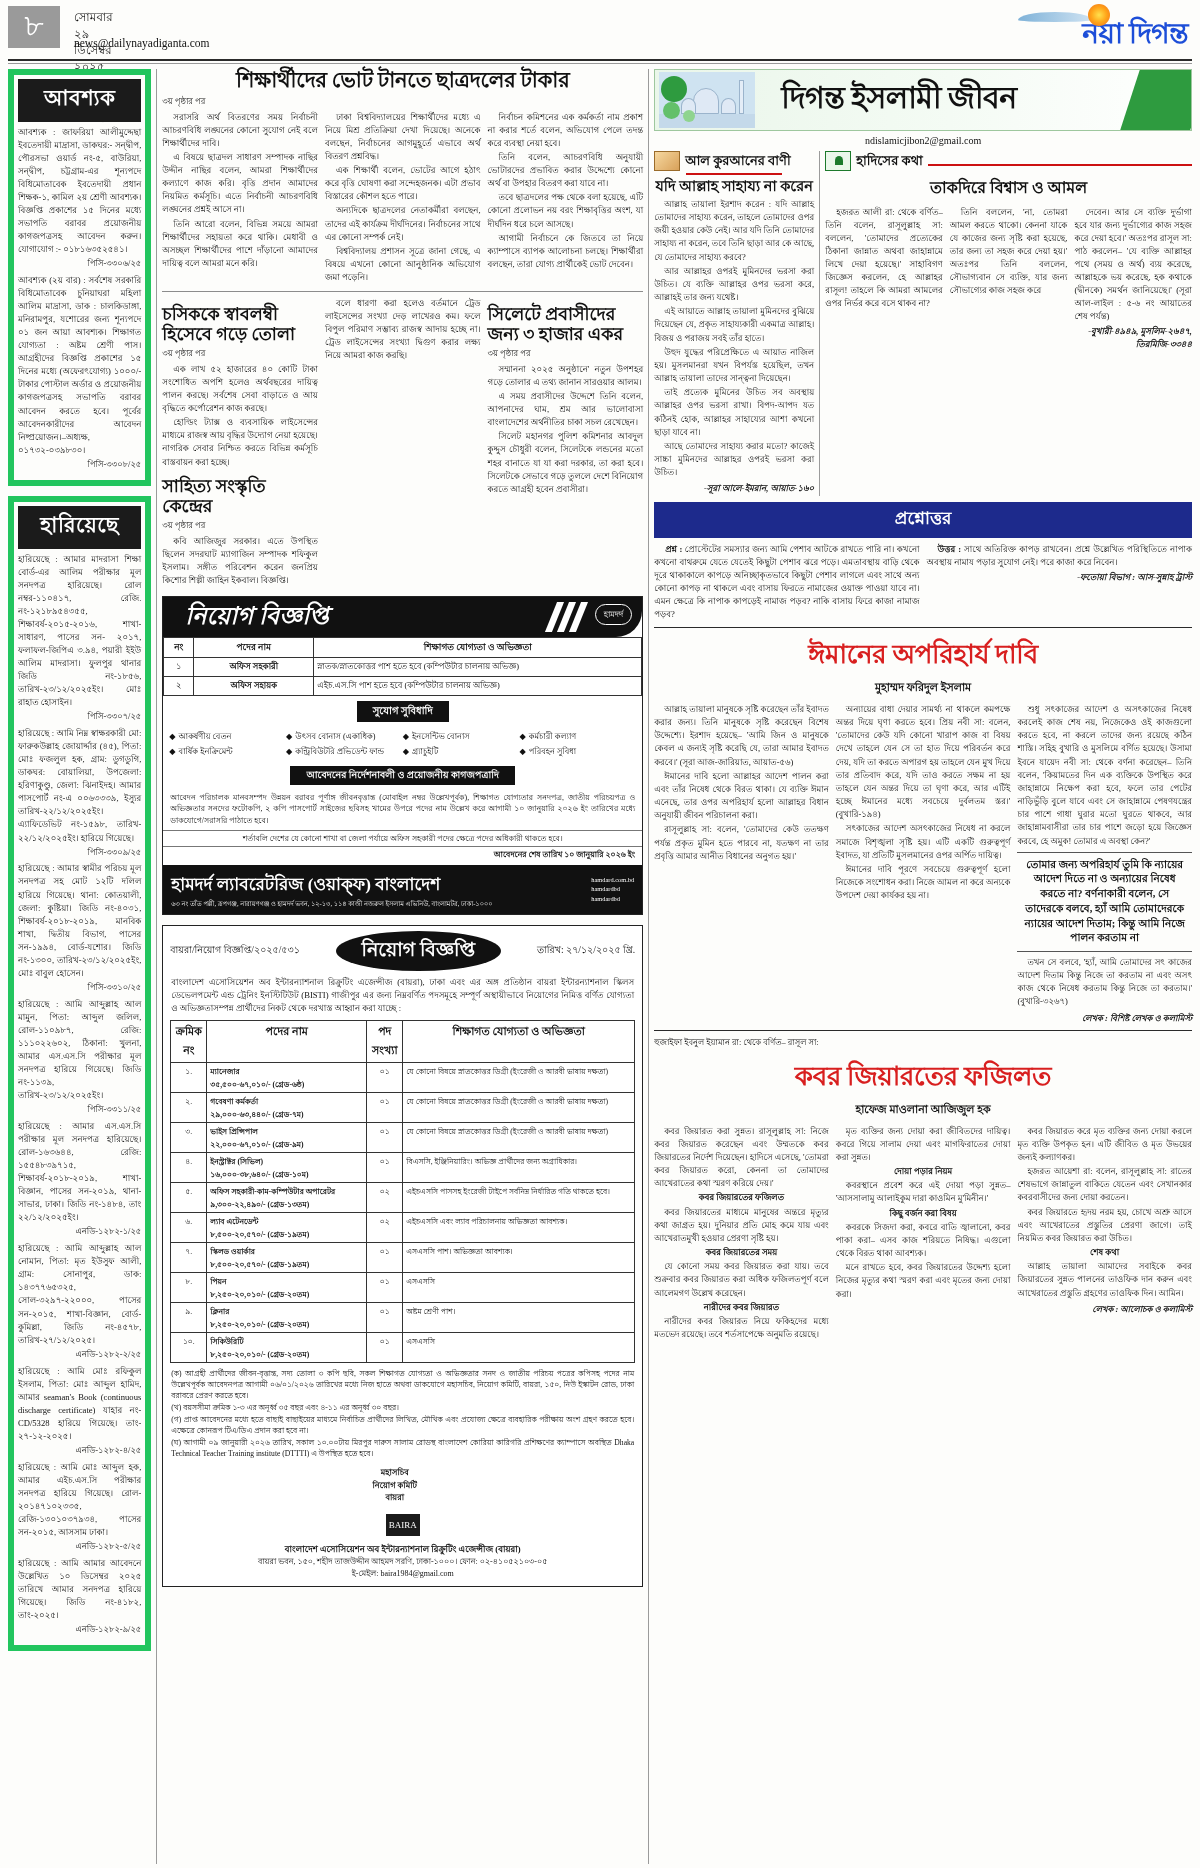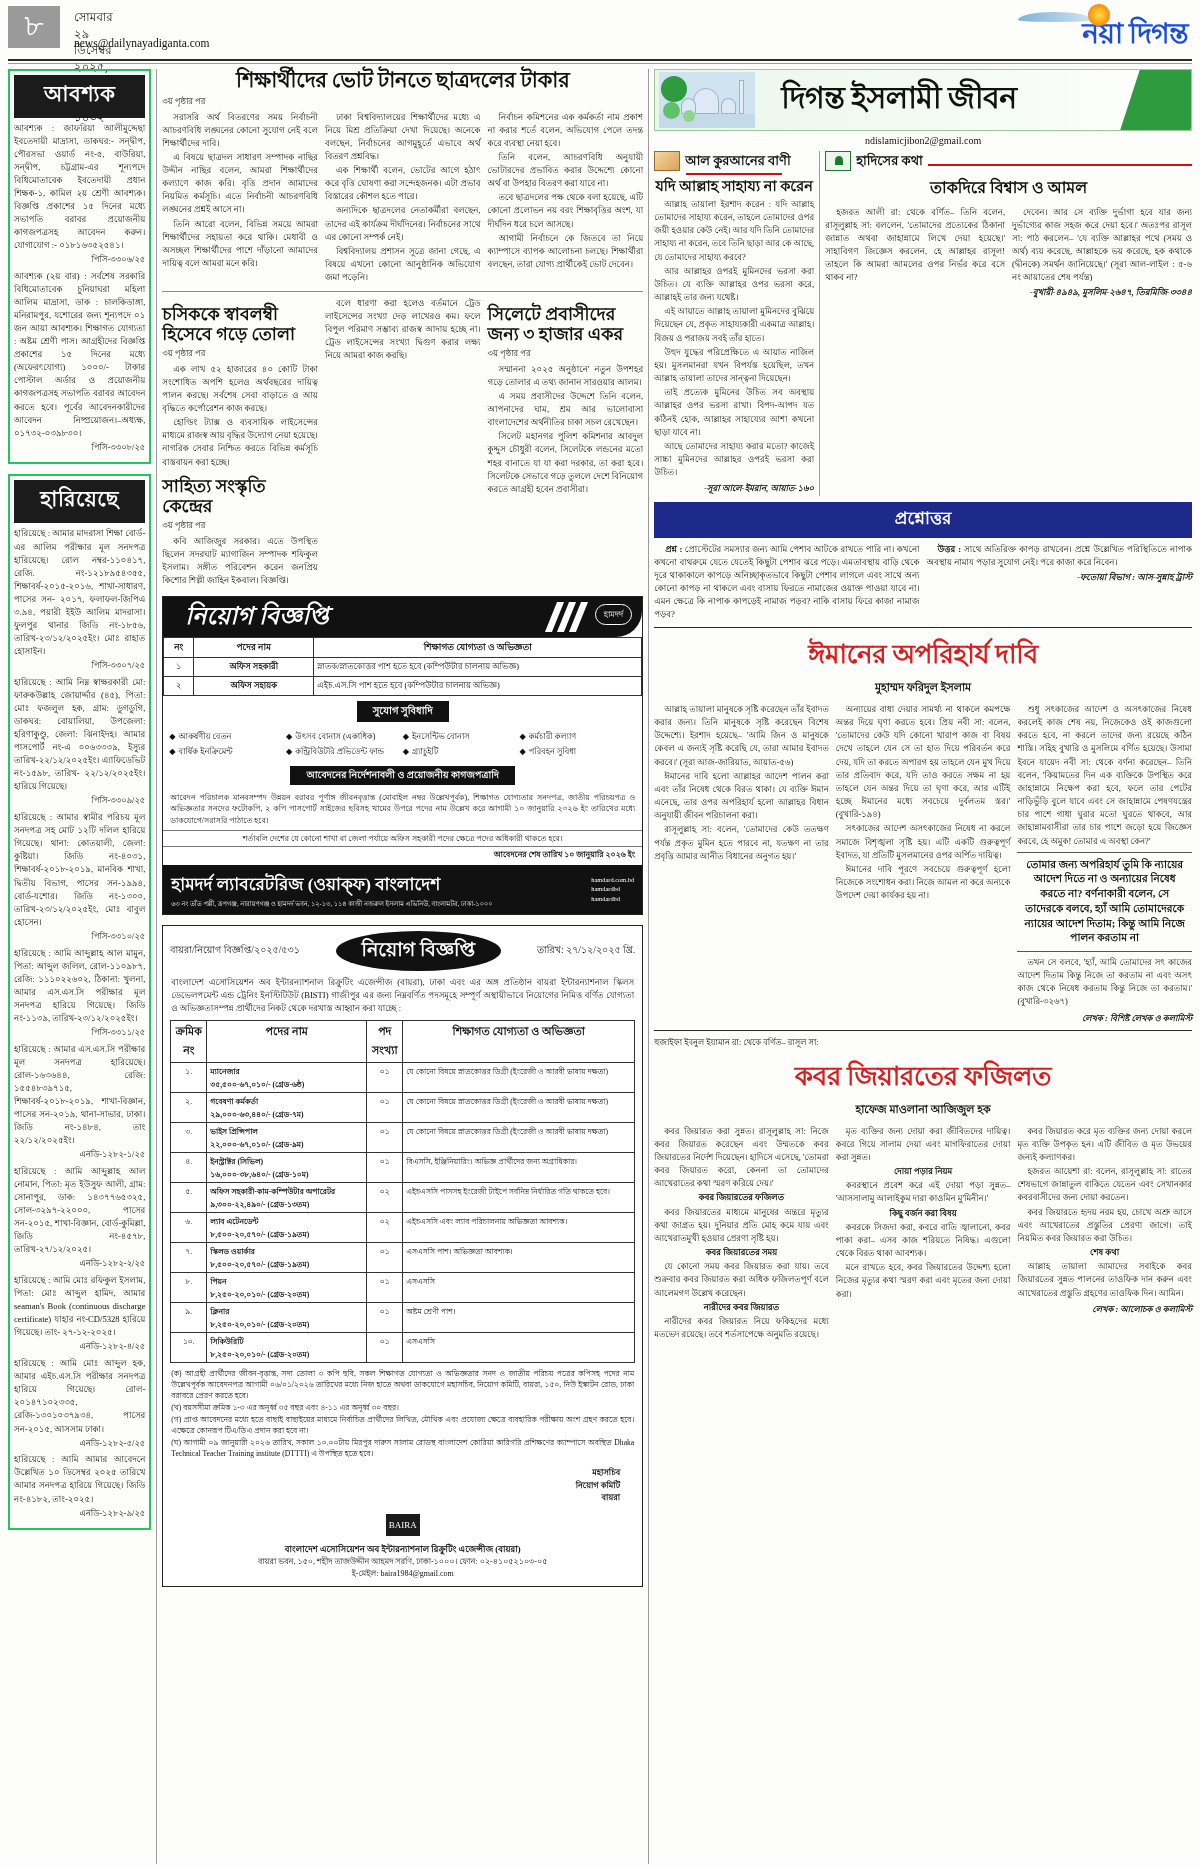--- a/index.html
+++ b/index.html
@@ -42,21 +42,21 @@
 
   
   .body-grid { display: flex; margin-top: 5px; height: 1795px; }
   .col { position: relative; }
   .col-1 { width: 146px; }
   .col-23 { width: 490px; }
   .col-right { width: 548px; }
   .vrule { width: 1px; background: #9b9b9b; margin: 0 5px; align-self: stretch; }
 
   
-  .classified-box { border: 2px solid #22c55e; padding: 4px 4px 5px 4px; margin-bottom: 10px; }
+  .classified-box { border: 6px solid #22c55e; padding: 4px 4px 5px 4px; margin-bottom: 10px; }
   .classified-head {
     background: #1b1b1b; color: #fff; text-align: center;
     font-size: 21px; font-weight: bold; padding: 3px 0 5px 0; letter-spacing: .5px;
     margin-bottom: 4px;
   }
   .cls-body { font-size: 8.6px; line-height: 1.52; text-align: justify; }
   .cls-body p { margin-bottom: 2px; }
   .cls-ref { display: block; text-align: right; font-size: 8.4px; margin-bottom: 3px; }
 
   
@@ -441,21 +441,21 @@
                 <td>এসএসসি</td>
               </tr>
         </tbody>
           </table>
         <div class="notes">
           <div>(ক) আগ্রহী প্রার্থীদের জীবন-বৃত্তান্ত, সদ্য তোলা ৩ কপি ছবি, সকল শিক্ষাগত যোগ্যতা ও অভিজ্ঞতার সনদ ও জাতীয় পরিচয় পত্রের কপিসহ পদের নাম উল্লেখপূর্বক আবেদনপত্র আগামী ০৬/০১/২০২৬ তারিখের মধ্যে নিজ হাতে অথবা ডাকযোগে মহাসচিব, নিয়োগ কমিটি, বায়রা, ১৫০, নিউ ইস্কাটন রোড, ঢাকা বরাবরে প্রেরণ করতে হবে।</div>
           <div>(খ) বয়সসীমা ক্রমিক ১-৩ এর অনূর্ধ্ব ৩৫ বছর এবং ৪-১১ এর অনূর্ধ্ব ৩০ বছর।</div>
           <div>(গ) প্রাপ্ত আবেদনের মধ্যে হতে বাছাই বাছাইয়ের মাধ্যমে নির্বাচিত প্রার্থীদের লিখিত, মৌখিক এবং প্রযোজ্য ক্ষেত্রে ব্যবহারিক পরীক্ষায় অংশ গ্রহণ করতে হবে। এক্ষেত্রে কোনরূপ টিএ/ডিএ প্রদান করা হবে না।</div>
           <div>(ঘ) আগামী ০৯ জানুয়ারী ২০২৬ তারিখ, সকাল ১০.০০টায় মিরপুর দারুস সালাম রোডস্থ বাংলাদেশ কোরিয়া কারিগরি প্রশিক্ষণের ক্যাম্পাসে অবস্থিত Dhaka Technical Teacher Training institute (DTTTI) এ উপস্থিত হতে হবে।</div>
         </div>
-        <div class="ad-footer-center" style="text-align:right;padding-right:22px;font-weight:bold;font-size:8.2px">
+        <div class="ad-footer-center" style="padding-right:22px;font-weight:bold;font-size:8.2px">
           <div>মহাসচিব</div>
           <div>নিয়োগ কমিটি</div>
           <div>বায়রা</div>
         </div>
         <div class="baira-logo">BAIRA</div>
         <div class="ad-footer-center">
           <div style="font-weight:bold">বাংলাদেশ এসোসিয়েশন অব ইন্টারন্যাশনাল রিক্রুটিং এজেন্সীজ (বায়রা)</div>
           <div style="font-size:8px">বায়রা ভবন, ১৫০, শহীদ তাজউদ্দীন আহমদ সরণি, ঢাকা-১০০০। ফোন: ০২-৪১০৫২১০৩-০৫</div>
           <div style="font-size:8px">ই-মেইল: baira1984@gmail.com</div>
         </div>
@@ -508,20 +508,23 @@
         <div class="ic-right">
           <div class="sec-label">
             <span class="sec-icon mosque"></span>
             <span class="sec-name">হাদিসের কথা</span>
             <span class="sec-rule"></span>
           </div>
           <div class="hadith-title">তাকদিরে বিশ্বাস ও আমল</div>
           <div class="artcols">
             <div class="artcol">
               <p>হজরত আলী রা: থেকে বর্ণিত– তিনি বলেন, রাসূলুল্লাহ সা: বললেন, 'তোমাদের প্রত্যেকের ঠিকানা জান্নাত অথবা জাহান্নামে লিখে দেয়া হয়েছে।' সাহাবিগণ জিজ্ঞেস করলেন, হে আল্লাহর রাসূল! তাহলে কি আমরা আমলের ওপর নির্ভর করে বসে থাকব না?</p>
+            </div>
+            <div class="artcol">
+              <p>তিনি বললেন, 'না, তোমরা আমল করতে থাকো। কেননা যাকে যে কাজের জন্য সৃষ্টি করা হয়েছে, তার জন্য তা সহজ করে দেয়া হয়।' অতঃপর তিনি বললেন, সৌভাগ্যবান সে ব্যক্তি, যার জন্য সৌভাগ্যের কাজ সহজ করে</p>
             </div>
             <div class="artcol">
               <p>দেবেন। আর সে ব্যক্তি দুর্ভাগা হবে যার জন্য দুর্ভাগ্যের কাজ সহজ করে দেয়া হবে।' অতঃপর রাসূল সা: পাঠ করলেন– 'যে ব্যক্তি আল্লাহর পথে (সময় ও অর্থ) ব্যয় করেছে, আল্লাহকে ভয় করেছে, হক কথাকে (দ্বীনকে) সমর্থন জানিয়েছে।' (সূরা আল-লাইল : ৫-৬ নং আয়াতের শেষ পর্যন্ত)</p>
               <span class="source">-বুখারী-৪৯৪৯, মুসলিম-২৬৪৭, তিরমিজি-৩৩৪৪</span>
             </div>
           </div>
         </div>
       </div>
 
       <div class="qa-banner">প্রশ্নোত্তর</div>

